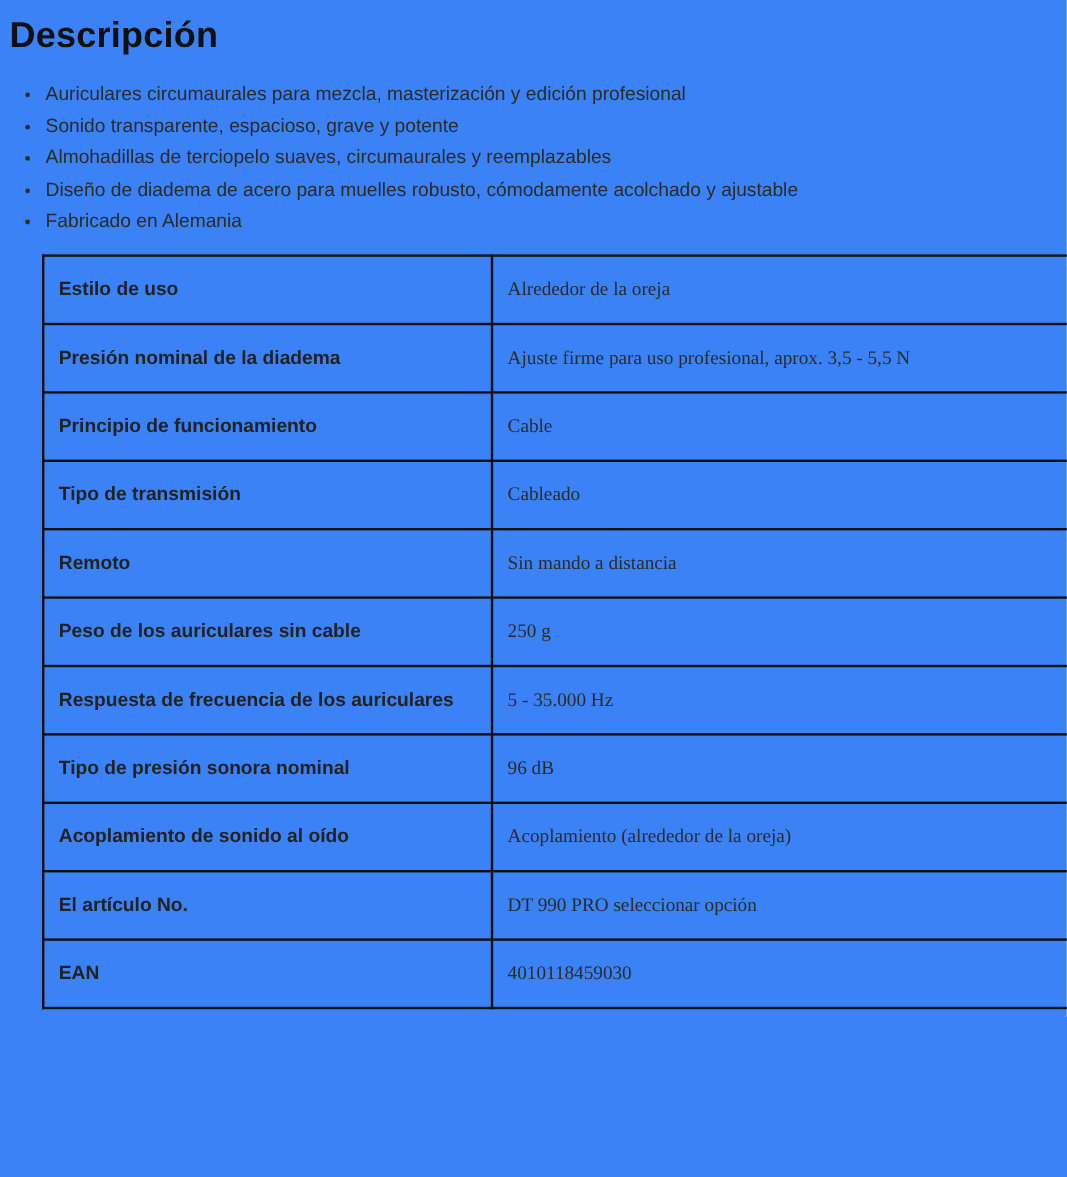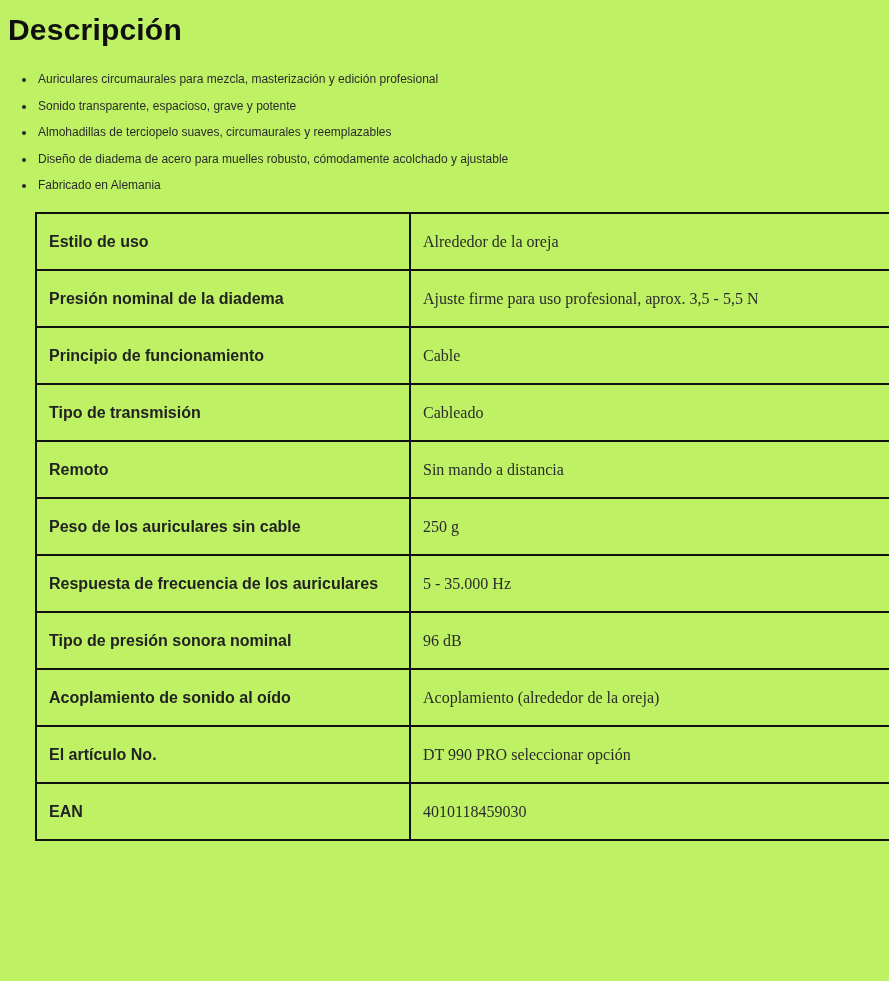--- a/index.html
+++ b/index.html
@@ -6,37 +6,37 @@
     margin: 0;
     background: #ffffff;
     font-family: "Liberation Sans", "DejaVu Sans", sans-serif;
     color: #2b2b2b;
   }
   .page {
     width: 889px;
     min-height: 981px;
     box-sizing: border-box;
     padding: 8px 10px 10px 8px;
-    background: #bef264;
+    background: #3b82f6;
   }
   h1.page-title {
     font-size: 30px;
     line-height: 40px;
     font-weight: 700;
     color: #101010;
     margin: 2px 0 16px 0;
     letter-spacing: 0.2px;
   }
   ul.feature-list {
     margin: 0 0 13px 0;
     padding: 0 0 0 28px;
     list-style: disc outside;
   }
   ul.feature-list li {
-    font-size: 12px;
+    font-size: 16px;
     line-height: 26.5px;
     padding-left: 2px;
     color: #2b2b2b;
   }
   table.spec-table {
     border-collapse: collapse;
     table-layout: fixed;
     width: 858px;
     margin-left: 27px;
     border: 2px solid #111111;

